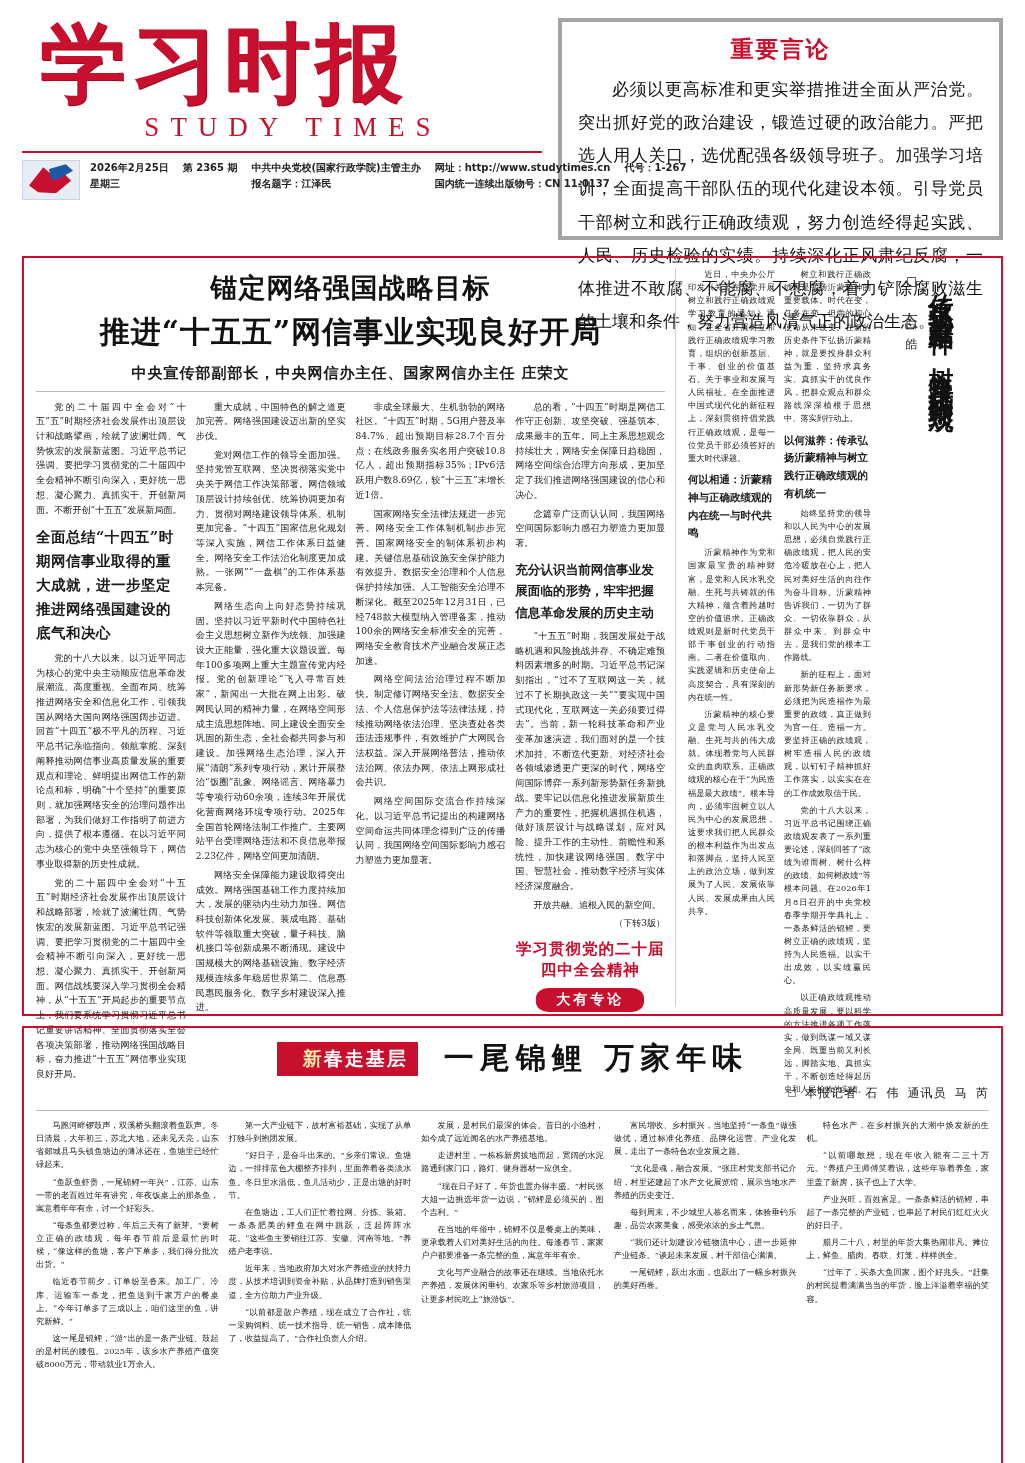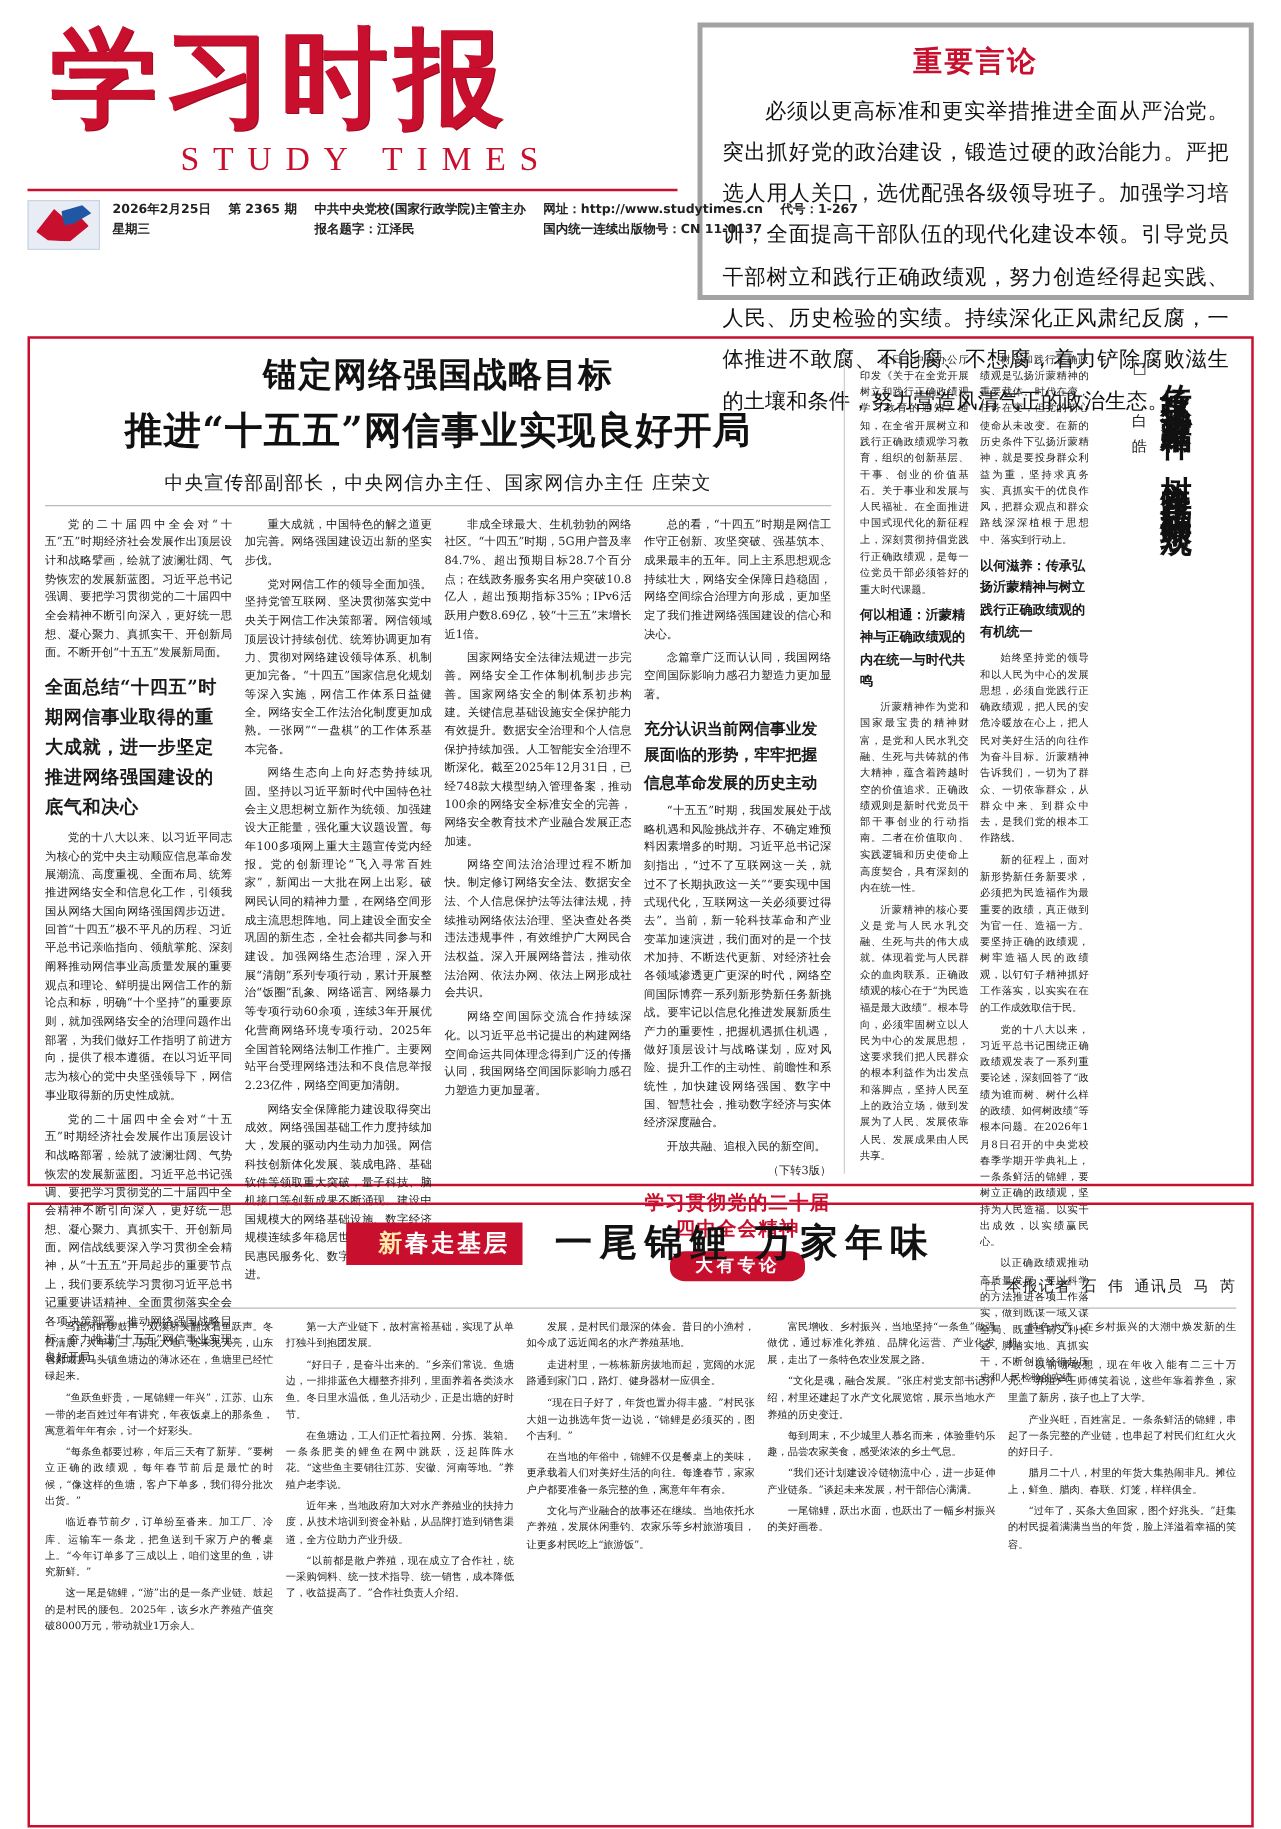--- a/index.html
+++ b/index.html
@@ -19,26 +19,26 @@
      clip-path:polygon(0% 70%,34% 0%,54% 28%,72% 4%,100% 52%,64% 100%,22% 96%);}
   .mast-flag .blue{position:absolute;left:26px;top:3px;width:24px;height:16px;background:#1f57a5;
      clip-path:polygon(10% 100%,0% 30%,70% 0%,100% 40%,40% 92%);}
   .info-col{margin-right:14px;white-space:nowrap;font-weight:bold;}
   .info-col .l{display:block;}
   .mast-right{flex:1;margin-left:16px;border:4px solid #a3a3a3;box-sizing:border-box;padding:12px 16px 10px 16px;height:222px;}
   .mast-right h2{margin:0 0 8px 0;text-align:center;font-family:"DejaVu Serif","Liberation Serif",serif;font-size:23px;color:#c8102e;font-weight:bold;letter-spacing:2px;}
   .mast-right p{margin:0;font-family:"DejaVu Serif","Liberation Serif",serif;font-size:17px;line-height:1.95;text-align:justify;text-indent:2em;color:#111;}
 
   
-  .lead-box{position:relative;margin:13px 22px;border:2px solid #c8102e;box-sizing:border-box;padding:10px 12px 8px 12px;height:680px;display:flex;}
+  .lead-box{position:relative;margin:0 22px;border:2px solid #c8102e;box-sizing:border-box;padding:10px 12px 8px 12px;height:760px;display:flex;}
   .lead-main{width:640px;border-right:1px solid #cfcfcf;padding-right:10px;box-sizing:border-box;}
   .lead-title{text-align:center;font-family:"DejaVu Serif","Liberation Serif",serif;font-weight:bold;color:#111;}
   .lead-title .l1{font-size:27px;letter-spacing:1px;line-height:1.5;}
   .lead-title .l2{font-size:30px;letter-spacing:1px;line-height:1.5;}
-  .lead-author{text-align:center;font-family:"DejaVu Serif","Liberation Serif",serif;font-size:15px;margin:10px 0 8px;letter-spacing:1px;}
+  .lead-author{text-align:center;font-family:"DejaVu Serif","Liberation Serif",serif;font-size:15px;margin:10px 0 8px;letter-spacing:1px;font-weight:bold;}
   .lead-rule{border-top:1px solid #bbb;margin:4px 0 8px;}
   .cols3{display:flex;gap:10px;}
   .cols3 .col{flex:1;}
   .bodytext{font-family:"DejaVu Serif","Liberation Serif",serif;font-size:9.1px;line-height:1.62;text-align:justify;text-indent:2em;color:#1a1a1a;margin:0 0 4px 0;}
   .subhead{font-family:"DejaVu Serif","Liberation Serif",serif;font-weight:bold;font-size:14.5px;line-height:1.65;margin:8px 0 6px;text-indent:0;letter-spacing:.5px;}
   .subhead2{font-family:"DejaVu Serif","Liberation Serif",serif;font-weight:bold;font-size:12.6px;line-height:1.7;margin:8px 0 6px;text-indent:0;}
   .cont{font-family:"DejaVu Serif","Liberation Serif",serif;font-size:9px;text-align:right;margin-top:3px;}
   .banner{margin-top:8px;text-align:center;}
   .banner .b1{color:#c8102e;font-family:"DejaVu Serif","Liberation Serif",serif;font-weight:bold;font-size:15.5px;letter-spacing:1px;}
   .banner .b2{display:inline-block;margin-top:7px;background:#c8102e;color:#fff;font-family:"DejaVu Serif","Liberation Serif",serif;font-weight:bold;font-size:14px;padding:3px 20px;border-radius:12px/10px;letter-spacing:3px;}

